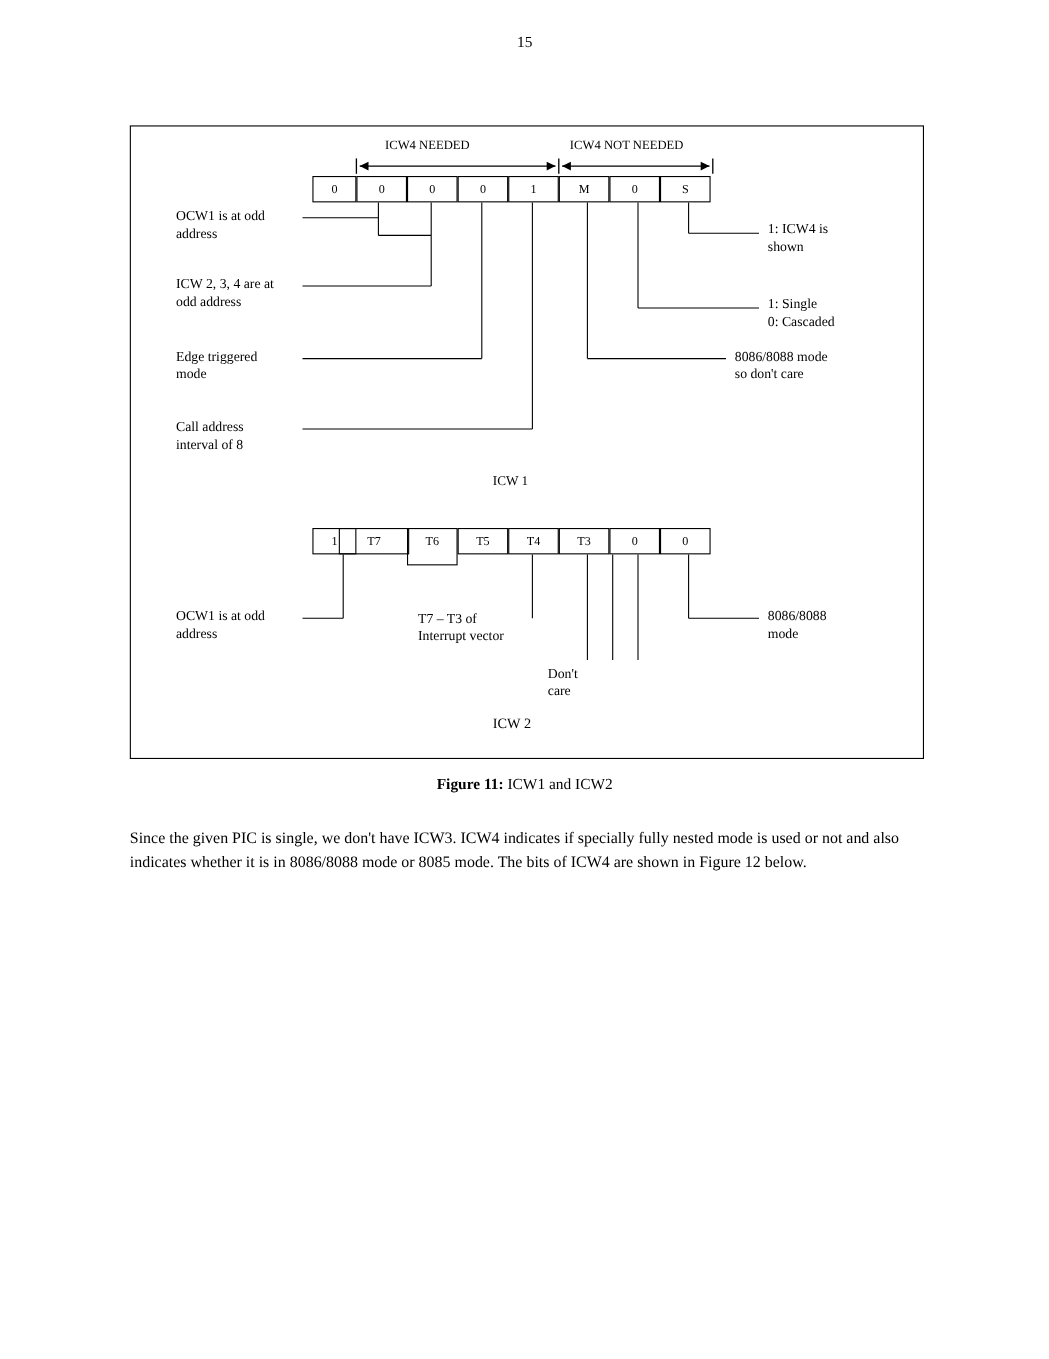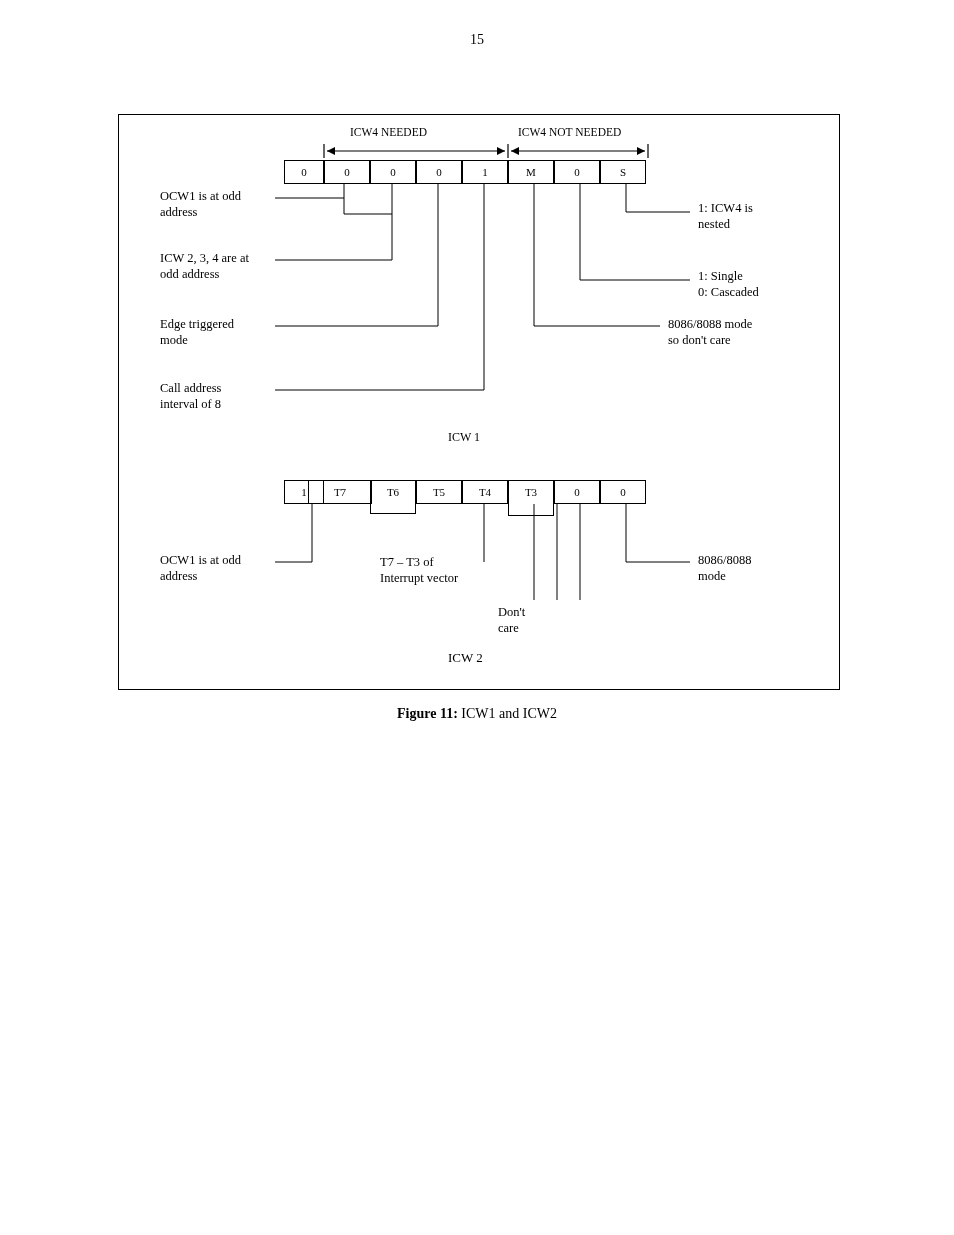--- a/index.html
+++ b/index.html
@@ -90,46 +90,49 @@
   <div class="abs txt" style="left:160px;top:188px">OCW1 is at odd
 address</div>
   <div class="abs txt" style="left:160px;top:250px">ICW 2, 3, 4 are at
 odd address</div>
   <div class="abs txt" style="left:160px;top:316px">Edge triggered
 mode</div>
   <div class="abs txt" style="left:160px;top:380px">Call address
 interval of 8</div>
 
   <div class="abs txt" style="left:698px;top:200px">1: ICW4 is
-nested</div>
+shown</div>
   <div class="abs txt" style="left:698px;top:268px">1: Single
 0: Cascaded</div>
   <div class="abs txt" style="left:668px;top:316px">8086/8088 mode
 so don't care</div>
 
   <div class="abs" style="left:448px;top:430px;font-size:12px;font-weight:normal">ICW 1</div>
 
   <div class="cell" style="left:284px;top:480px;width:40px;height:24px">1</div>
   <div class="cell" style="left:308px;top:480px;width:64px;height:24px">T7</div>
   <div class="cell" style="left:370px;top:480px;width:46px;height:34px">T6</div>
   <div class="cell" style="left:416px;top:480px;width:46px;height:24px">T5</div>
   <div class="cell" style="left:462px;top:480px;width:46px;height:24px">T4</div>
-  <div class="cell" style="left:508px;top:480px;width:46px;height:36px">T3</div>
+  <div class="cell" style="left:508px;top:480px;width:46px;height:24px">T3</div>
   <div class="cell" style="left:554px;top:480px;width:46px;height:24px">0</div>
   <div class="cell" style="left:600px;top:480px;width:46px;height:24px">0</div>
 
   <div class="abs txt" style="left:160px;top:552px">OCW1 is at odd
 address</div>
   <div class="abs txt" style="left:698px;top:552px">8086/8088
 mode</div>
   <div class="abs txt" style="left:498px;top:604px;text-align:left">Don't
 care</div>
   <div class="abs txt" style="left:380px;top:554px">T7 – T3 of
 Interrupt vector</div>
 
   <div class="abs" style="left:448px;top:650px;font-size:13px;font-weight:normal">ICW 2</div>
 
   <div class="abs caption" style="left:0;right:0;top:706px;text-align:center">
     <b>Figure 11: </b><span>ICW1 and ICW2</span>
   </div>
 
+  <div class="body" style="left:118px;top:752px;width:720px">
+    <p>Since the given PIC is single, we don't have ICW3. ICW4 indicates if specially fully nested mode is used or not and also indicates whether it is in 8086/8088 mode or 8085 mode. The bits of ICW4 are shown in Figure 12 below.</p>
+  </div>
 
 </div>
 
 </body></html>

